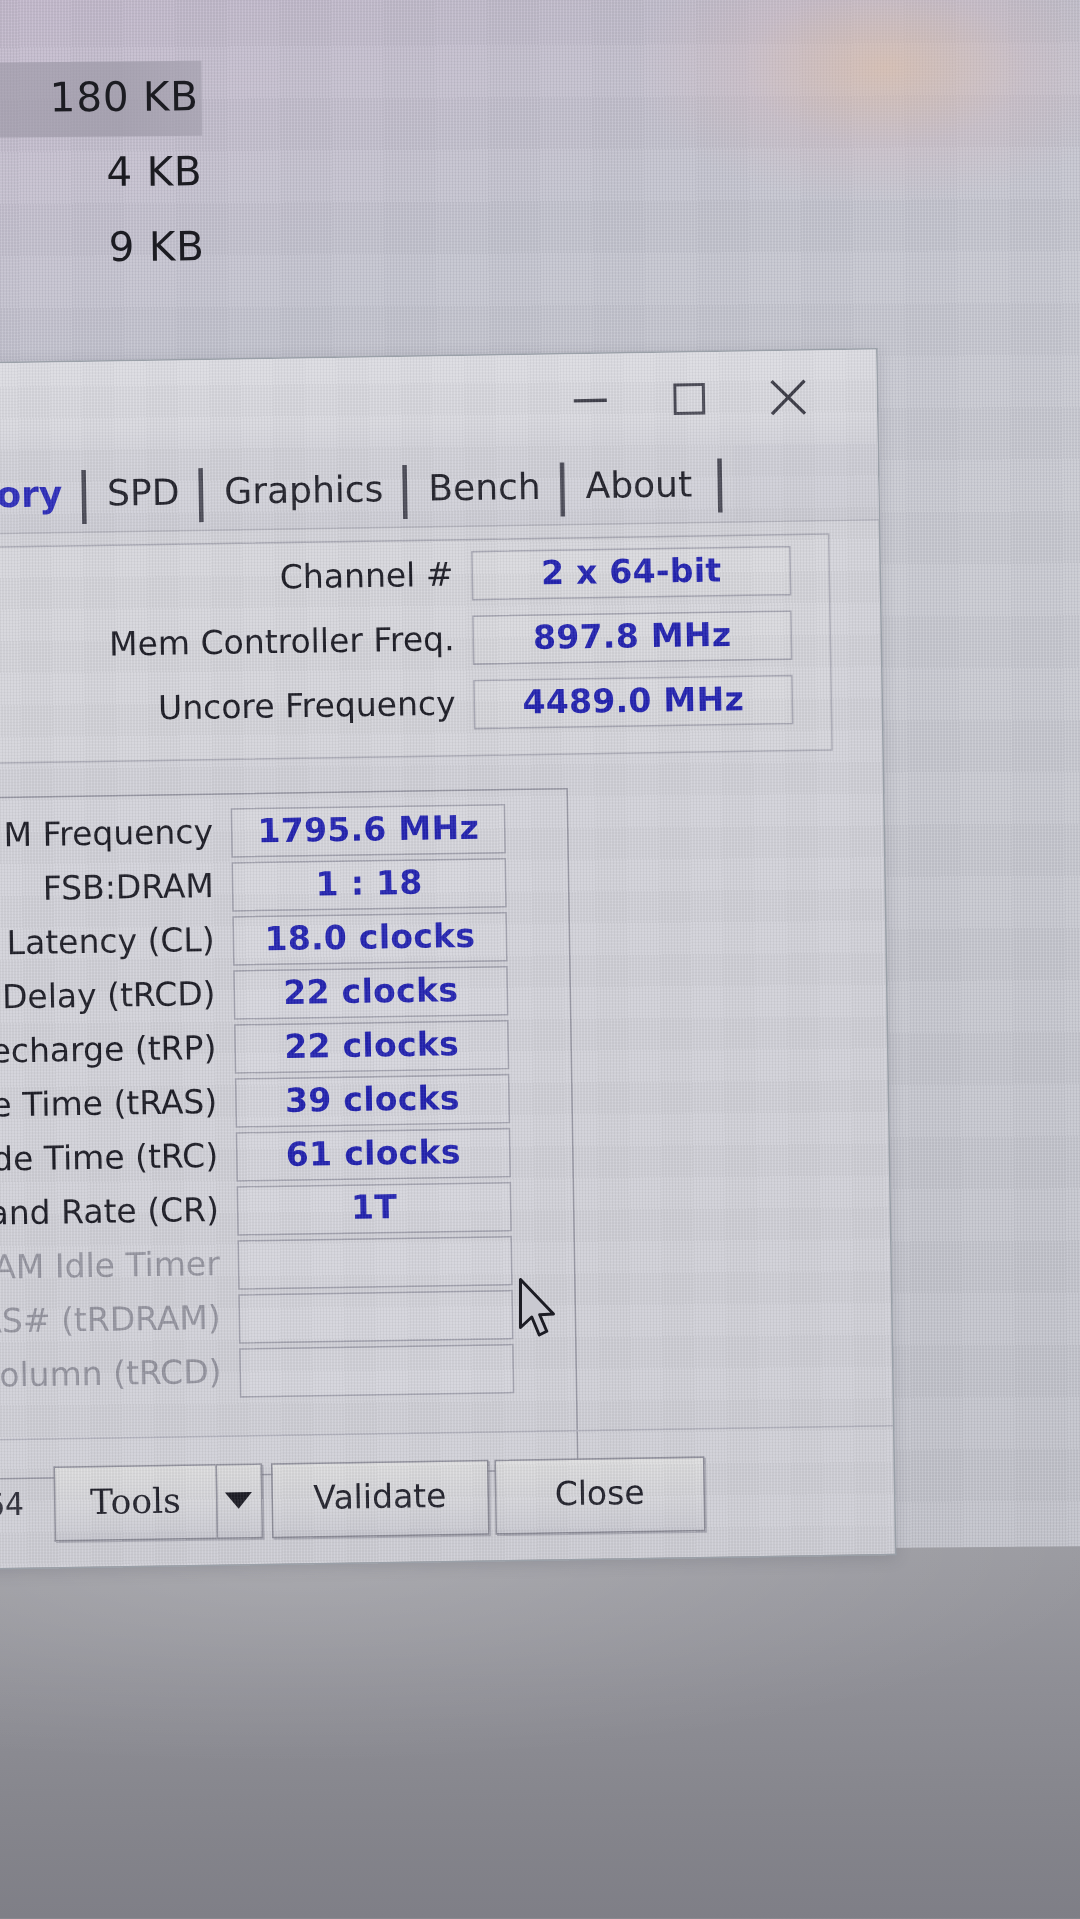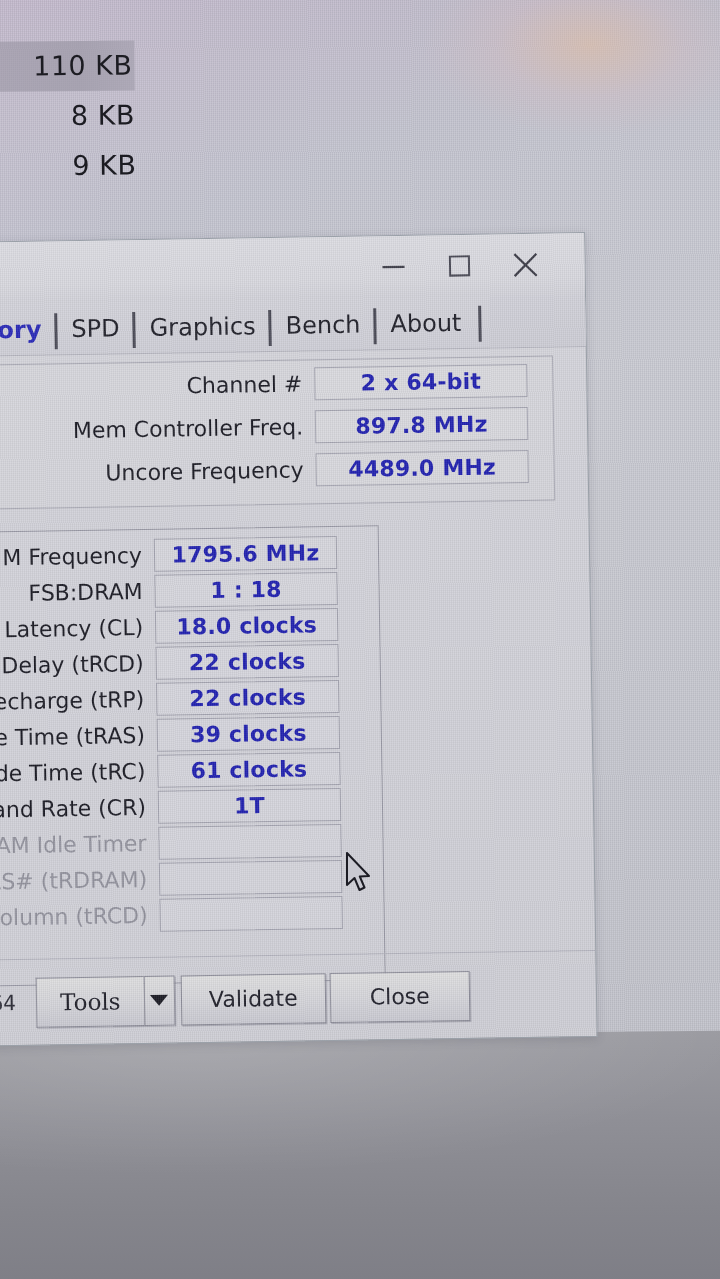--- a/index.html
+++ b/index.html
@@ -233,24 +233,24 @@
 <body>
 
 <div id="photo">
 
   <div id="screen"></div>
   <div id="flare"></div>
   <div id="bezel"></div>
 
   <div id="bg-list">
     <div class="bg-row selected">
-      <span>110 KB</span>
+      <span>180 KB</span>
     </div>
     <div class="bg-row r2">
-      <span>8 KB</span>
+      <span>4 KB</span>
     </div>
     <div class="bg-row r3">
       <span>9 KB</span>
     </div>
   </div>
 
   <div id="cpuz">
 
     <div id="titlebar">
       <div class="winbtn">

